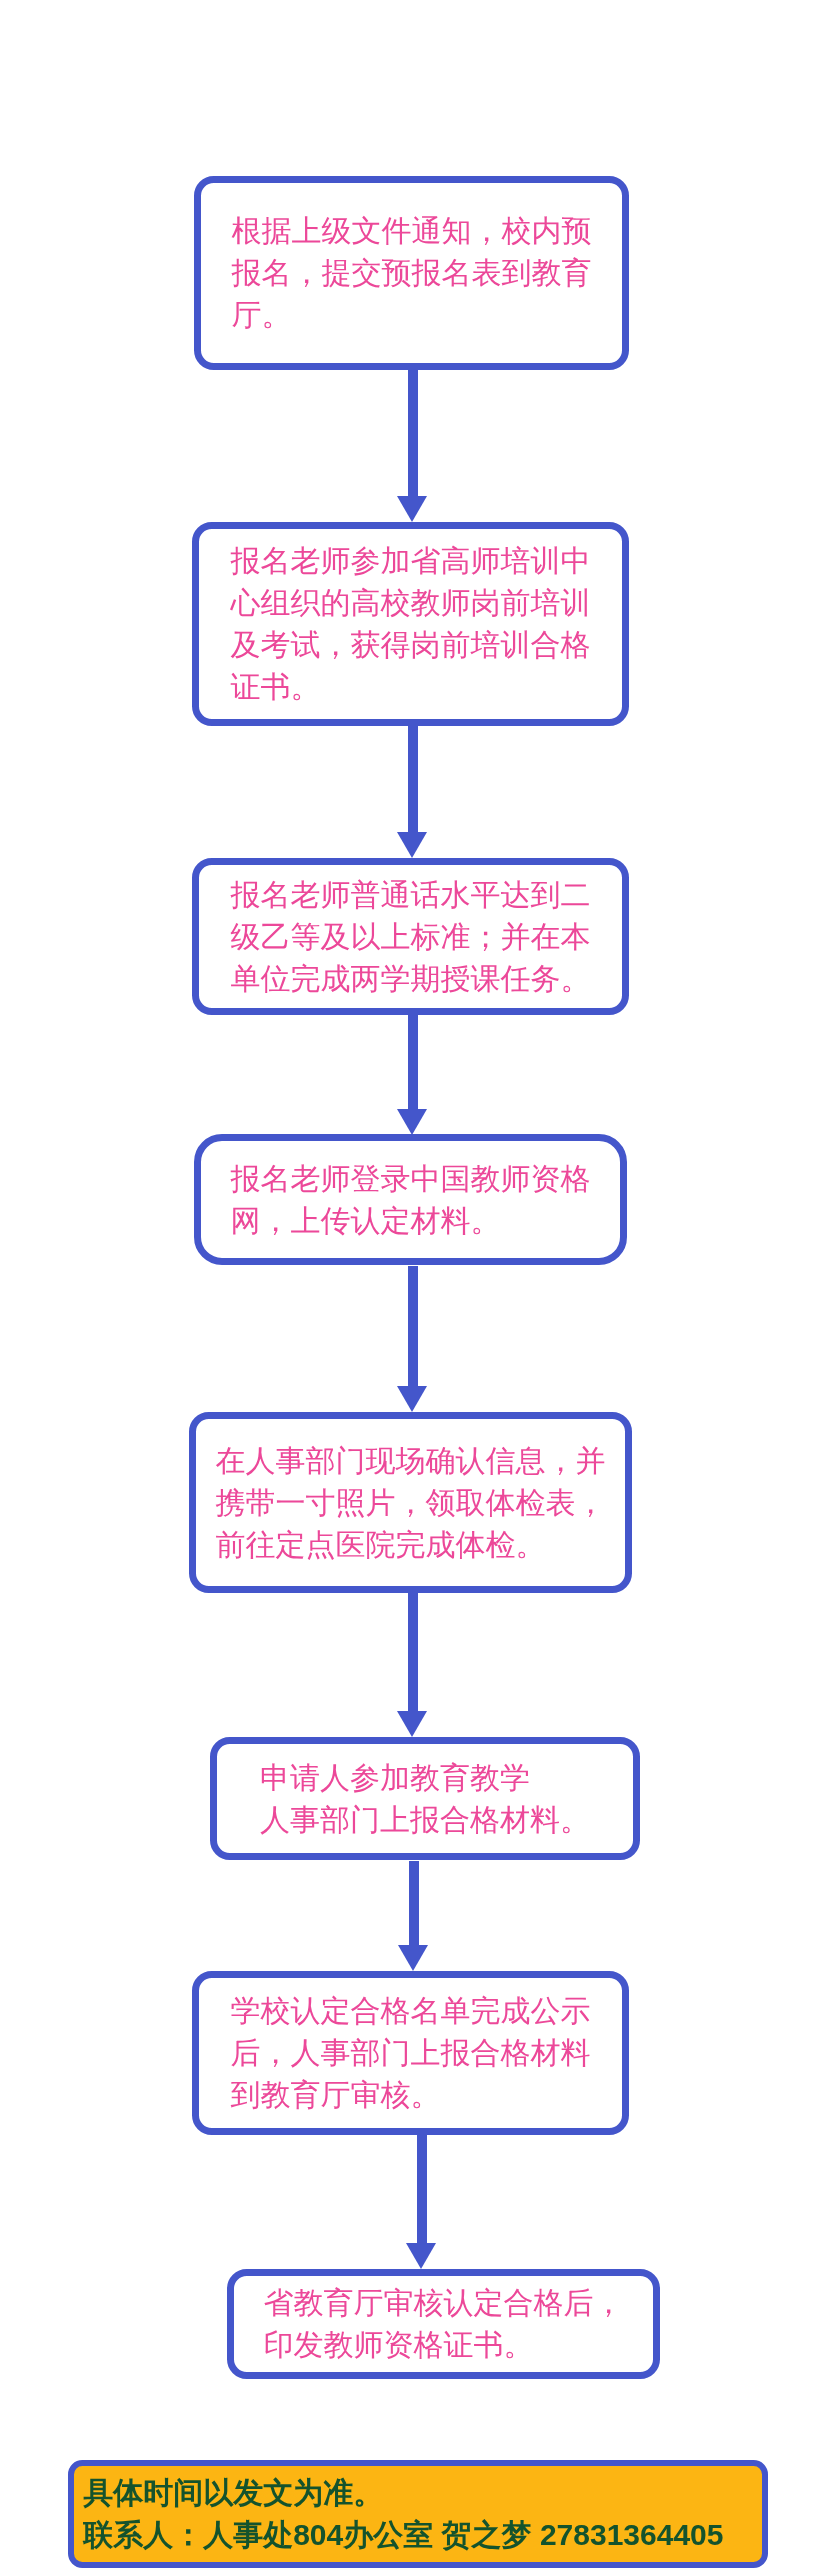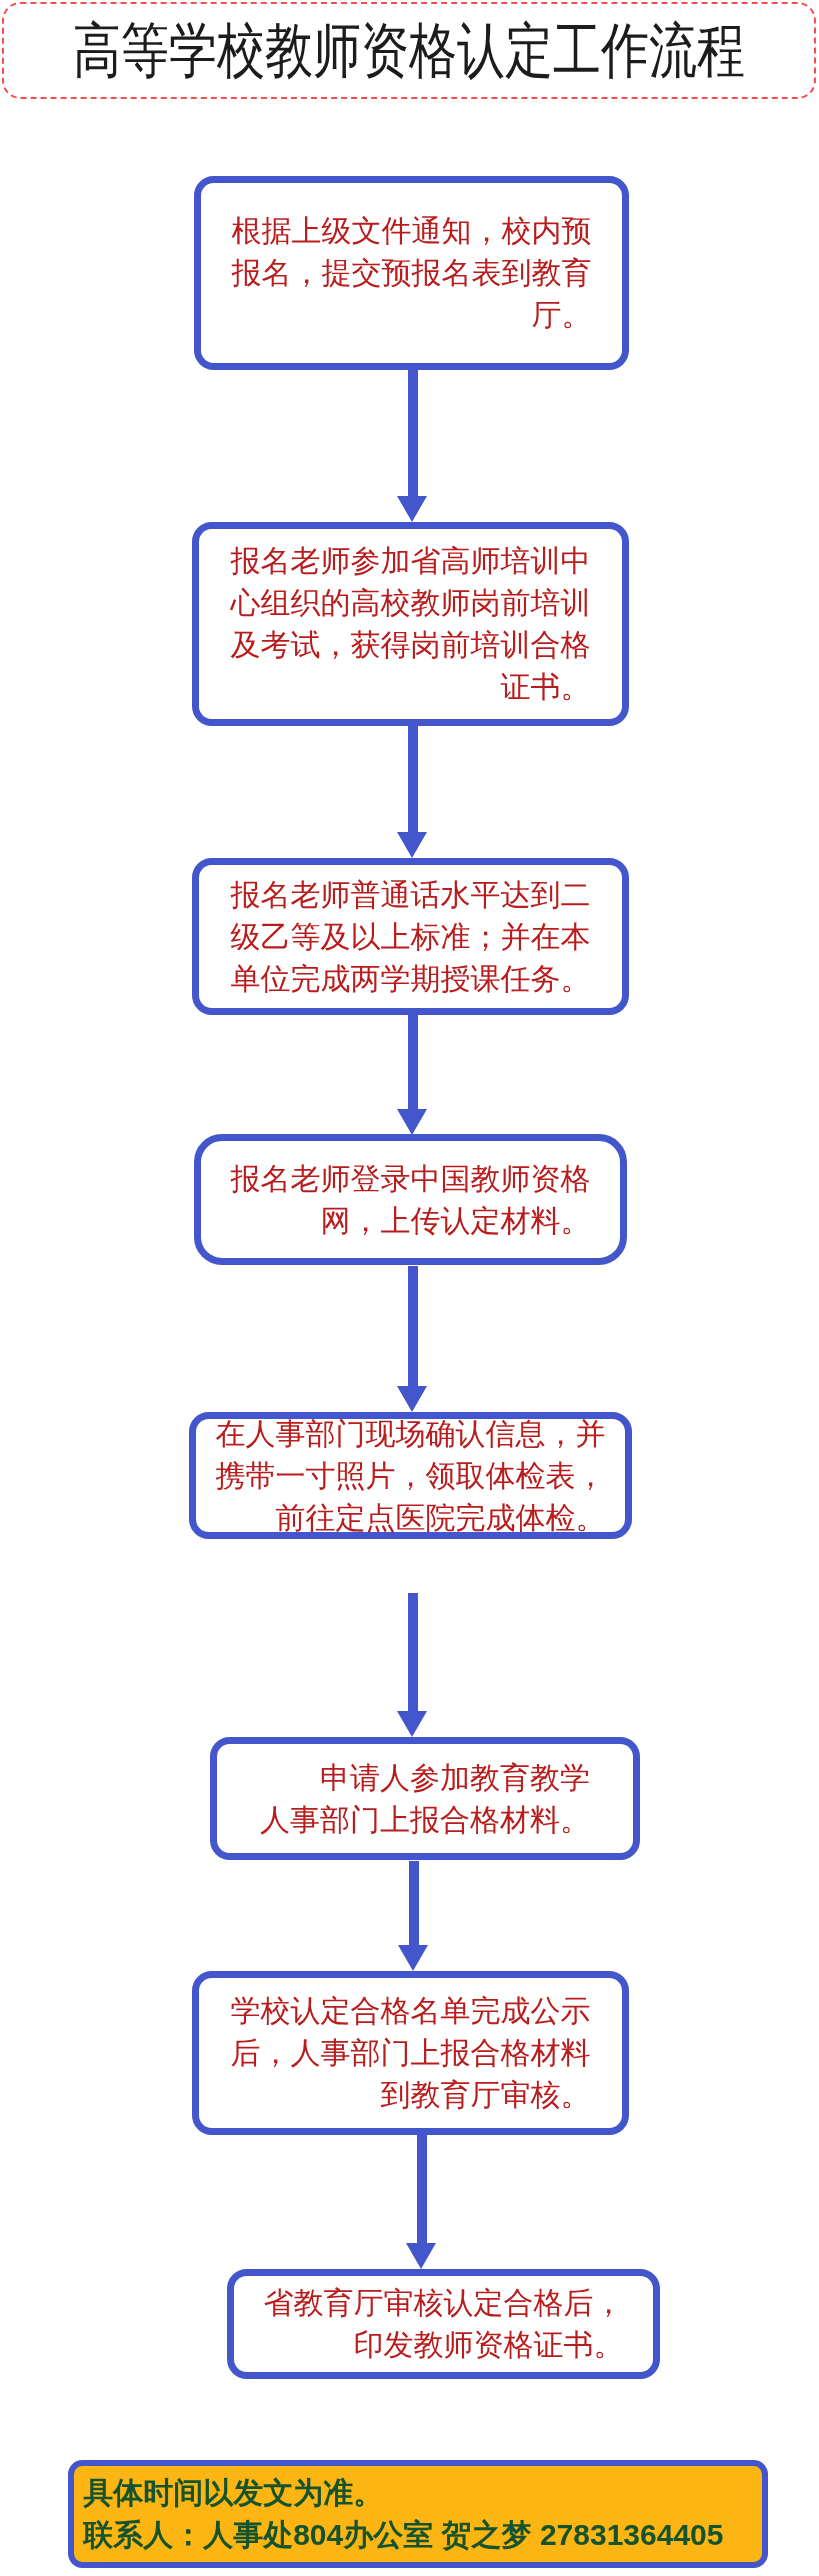--- a/index.html
+++ b/index.html
@@ -17,28 +17,28 @@
     font-size:60px;line-height:1;color:#1c1c1c;white-space:nowrap;
     transform:scaleX(0.80);transform-origin:50% 50%;
   }
   
   .step{
     position:absolute;box-sizing:border-box;background:#ffffff;
     border:7.2px solid #4456cb;border-radius:19.7px;
     display:flex;align-items:center;justify-content:center;
   }
   .step-text{
-    white-space:pre-line;text-align:right;color:#b91c1c;
+    white-space:pre-line;text-align:left;color:#ec4899;
     font-size:30px;line-height:42px;
   }
   .b1{left:194px;top:176px;width:435px;height:194px;}
   .b2{left:192px;top:522px;width:437px;height:204px;}
   .b3{left:192px;top:858px;width:437px;height:157px;}
   .b4{left:194px;top:1134px;width:433px;height:131px;border-radius:28px;}
-  .b5{left:189px;top:1412px;width:443px;height:127px;}
+  .b5{left:189px;top:1412px;width:443px;height:181px;}
   .b6{left:210px;top:1737px;width:430px;height:123px;}
   .b7{left:192px;top:1971px;width:437px;height:164px;}
   .b8{left:227px;top:2269px;width:433px;height:110px;}
   
   .arrow{position:absolute;width:31.5px;}
   .arrow .line{
     position:absolute;left:10.5px;top:0;width:10.5px;height:calc(100% - 25px);
     background:#4456cb;
   }
   .arrow .head{
@@ -63,23 +63,20 @@
   .footer-line{
     font-size:30px;line-height:42px;font-weight:bold;color:#14532d;text-align:left;
     white-space:nowrap;
   }
 </style>
 </head>
 <body>
 
 <div class="page">
 
-  <div class="title-box">
-    <span class="title-text">高等学校教师资格认定工作流程</span>
-  </div>
 
   <div class="step b1">
     <span class="step-text">根据上级文件通知，校内预
 报名，提交预报名表到教育
 厅。</span>
   </div>
 
   <div class="arrow a1">
     <div class="line"></div>
     <div class="head"></div>

